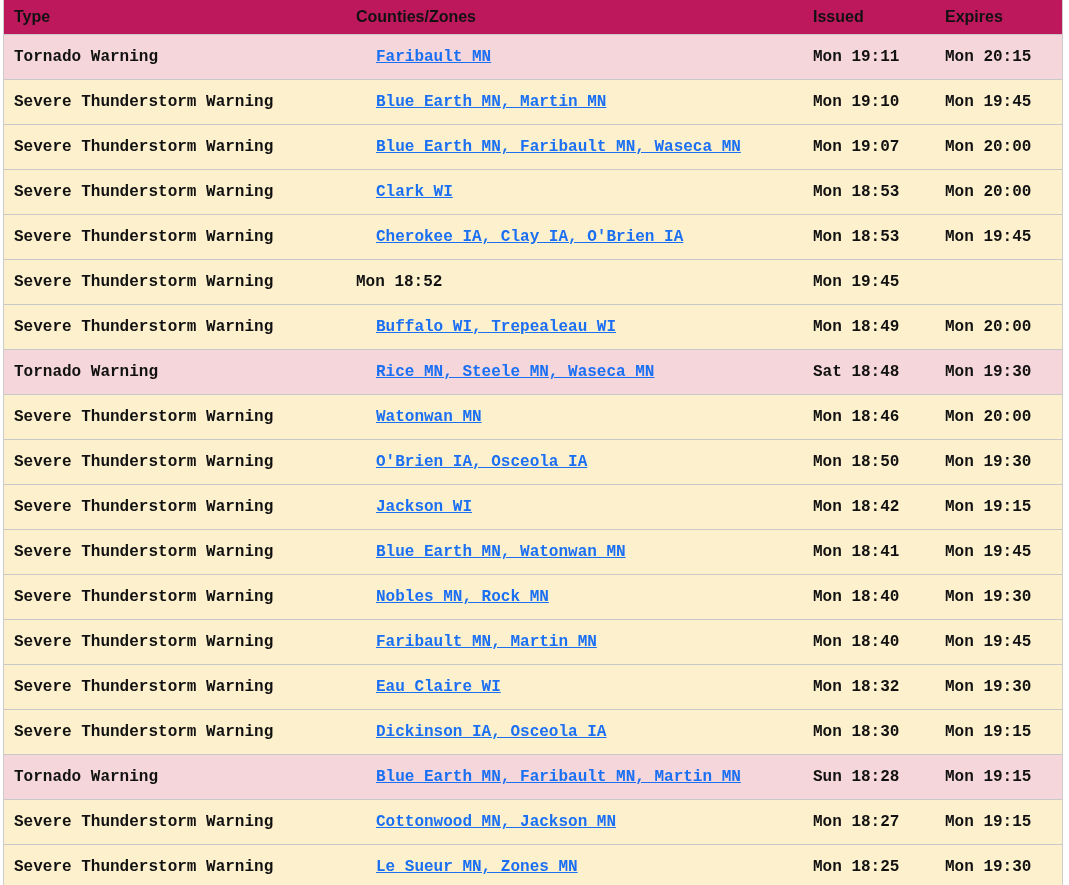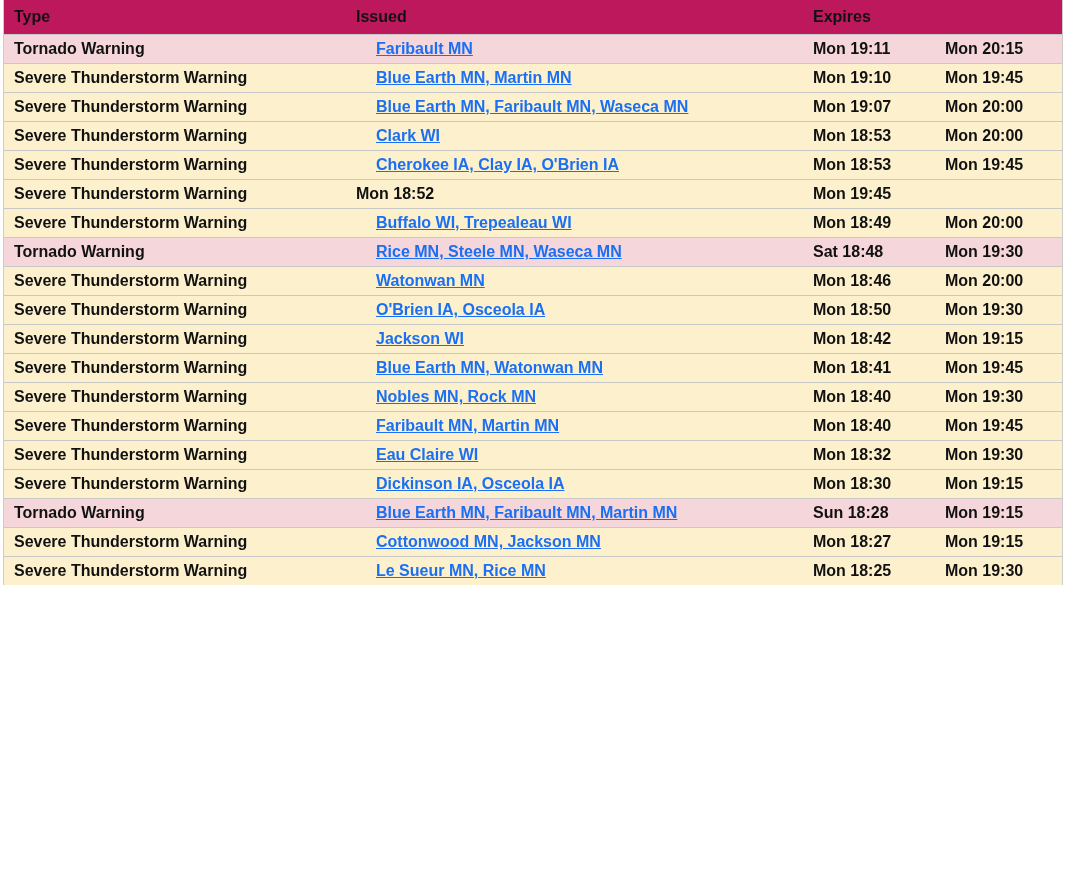--- a/index.html
+++ b/index.html
@@ -22,22 +22,23 @@
     display: grid;
     grid-template-columns: 342px 457px 132px 1fr;
     align-items: center;
     box-sizing: border-box;
   }
   .header-row {
     height: 34px;
     background: #be185d;
   }
   .data-row {
-    height: 29px;
+    height: 45px;
     border-top: 1px solid var(--divider);
+    font-family: Liberation Mono, monospace;
   }
   .row-tornado { background: var(--tornado-bg); }
   .row-severe  { background: var(--severe-bg); }
   .cell {
     padding-left: 10px;
     font-size: 16px;
     font-weight: bold;
     color: var(--text-color);
     white-space: nowrap;
     overflow: hidden;
@@ -49,20 +50,21 @@
     cursor: pointer;
     margin-left: 20px;
   }
 </style>
 </head>
 <body>
 
 <div class="table-wrap">
   <div class="grid-row header-row">
     <div class="cell">Type</div>
+    <div class="cell">Counties/Zones</div>
     <div class="cell">Issued</div>
     <div class="cell">Expires</div>
   </div>
   <div>
       <div class="grid-row data-row row-tornado">
     <div class="cell">Tornado Warning</div>
     <div class="cell">
       <a href="#">Faribault MN</a>
     </div>
     <div class="cell">Mon 19:11</div>
@@ -197,19 +199,19 @@
     <div class="cell">Severe Thunderstorm Warning</div>
     <div class="cell">
       <a href="#">Cottonwood MN, Jackson MN</a>
     </div>
     <div class="cell">Mon 18:27</div>
     <div class="cell">Mon 19:15</div>
   </div>
       <div class="grid-row data-row row-severe">
     <div class="cell">Severe Thunderstorm Warning</div>
     <div class="cell">
-      <a href="#">Le Sueur MN, Rice MN</a>
+      <a href="#">Le Sueur MN, Zones MN</a>
     </div>
     <div class="cell">Mon 18:25</div>
     <div class="cell">Mon 19:30</div>
   </div>
     </div>
 </div>
 
 </body></html>

